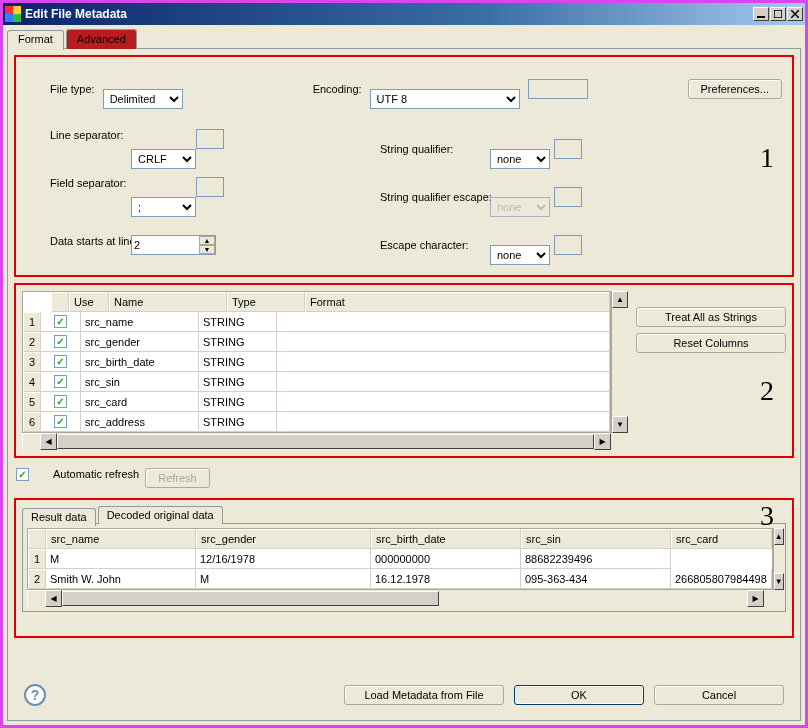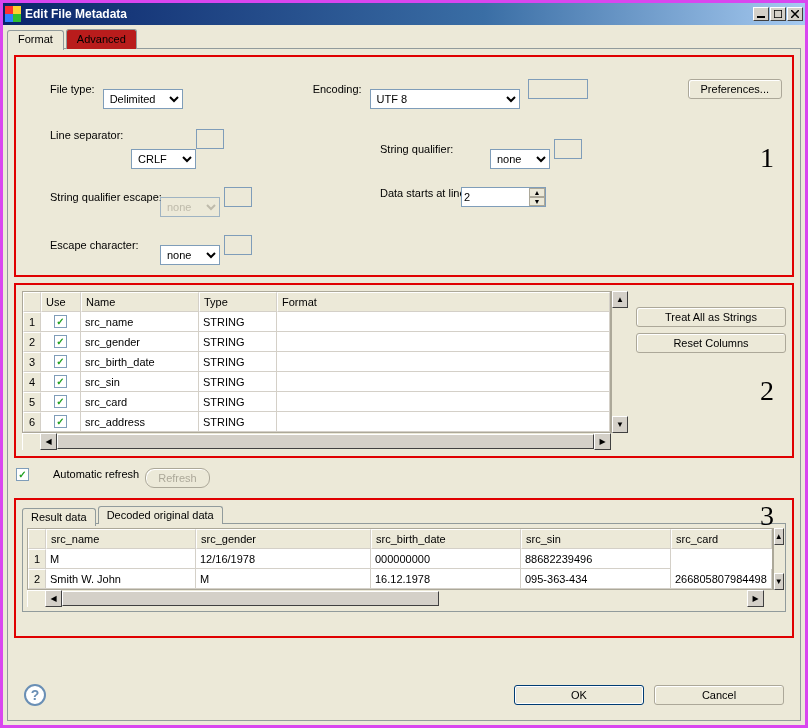--- a/index.html
+++ b/index.html
@@ -121,21 +121,21 @@
     border: 1px solid #aca899;
     border-radius: 3px;
     padding: 3px 12px;
     cursor: pointer;
     box-shadow: inset 1px 1px 0 #fff;
   }
   .btn.default {
     border: 1px solid #003c74;
     box-shadow: inset 0 0 0 1px #fff, inset 1px 1px 0 1px #e3e3dd;
   }
-  .btn:disabled { color: #aca899; cursor: default; border-radius: 9px; }
+  .btn:disabled { color: #aca899; cursor: default; }
   .spin-wrap { position: relative; display: inline-block; }
   .spin-btns {
     position: absolute; right: 1px; top: 1px; bottom: 1px;
     width: 16px; display: flex; flex-direction: column;
   }
   .spin-btns div {
     flex: 1; background: #ece9d8; border: 1px solid #aca899;
     display: flex; align-items: center; justify-content: center;
     font-size: 7px; cursor: pointer;
   }
@@ -314,20 +314,27 @@
           </div>
 
           <div class="s1-right-cell">
             <label class="lbl" style="width:130px">String qualifier:</label>
             <select class="cb" style="width:60px">
               <option>none</option>
             </select>
             <div class="small-box"></div>
           </div>
 
+          <div class="row">
+            <label class="lbl" style="width:105px">Field separator:</label>
+            <select class="cb" style="width:65px">
+              <option>;</option>
+            </select>
+            <div class="small-box"></div>
+          </div>
 
           <div class="s1-right-cell">
             <label class="lbl" style="width:130px">String qualifier escape:</label>
             <select class="cb" style="width:60px" disabled="">
               <option>none</option>
             </select>
             <div class="small-box"></div>
           </div>
 
           <div class="row">
@@ -350,21 +357,21 @@
           </div>
         </div>
       </div>
 
       <div class="red-box" style="padding:6px;">
         <span class="marker" style="top:90px;">2</span>
         <div class="s2-container">
           <div class="s2-left">
             <div style="display:flex;">
               <div class="gridwrap" style="flex:1">
-                <div class="gridhead" style="grid-template-columns:18px 40px 118px 78px 1fr;">
+                <div class="gridhead" style="grid-template-columns:18px 40px 118px 78px 1fr;padding-left:28px;">
                   <div></div>
                   <div>Use</div>
                   <div>Name</div>
                   <div>Type</div>
                   <div>Format</div>
                 </div>
                 <div id="s2-rows">
                     <div class="gridrow" style="grid-template-columns: 18px 40px 118px 78px 1fr;">
                       <div class="rowhdr">1</div>
                       <div style="justify-content:center">
@@ -502,19 +509,20 @@
             <div style="width:17px;background:#ece9d8"></div>
           </div>
         </div>
       </div>
 
       <div style="flex:1"></div>
 
       <div class="footer">
         <div class="help-icon">?</div>
         <div style="flex:1"></div>
+        <button class="btn" style="width:160px">Load Metadata from File</button>
         <button class="btn default" style="width:130px">OK</button>
         <button class="btn" style="width:130px">Cancel</button>
       </div>
 
     </div>
   </div>
 </div>
 
 </body></html>

